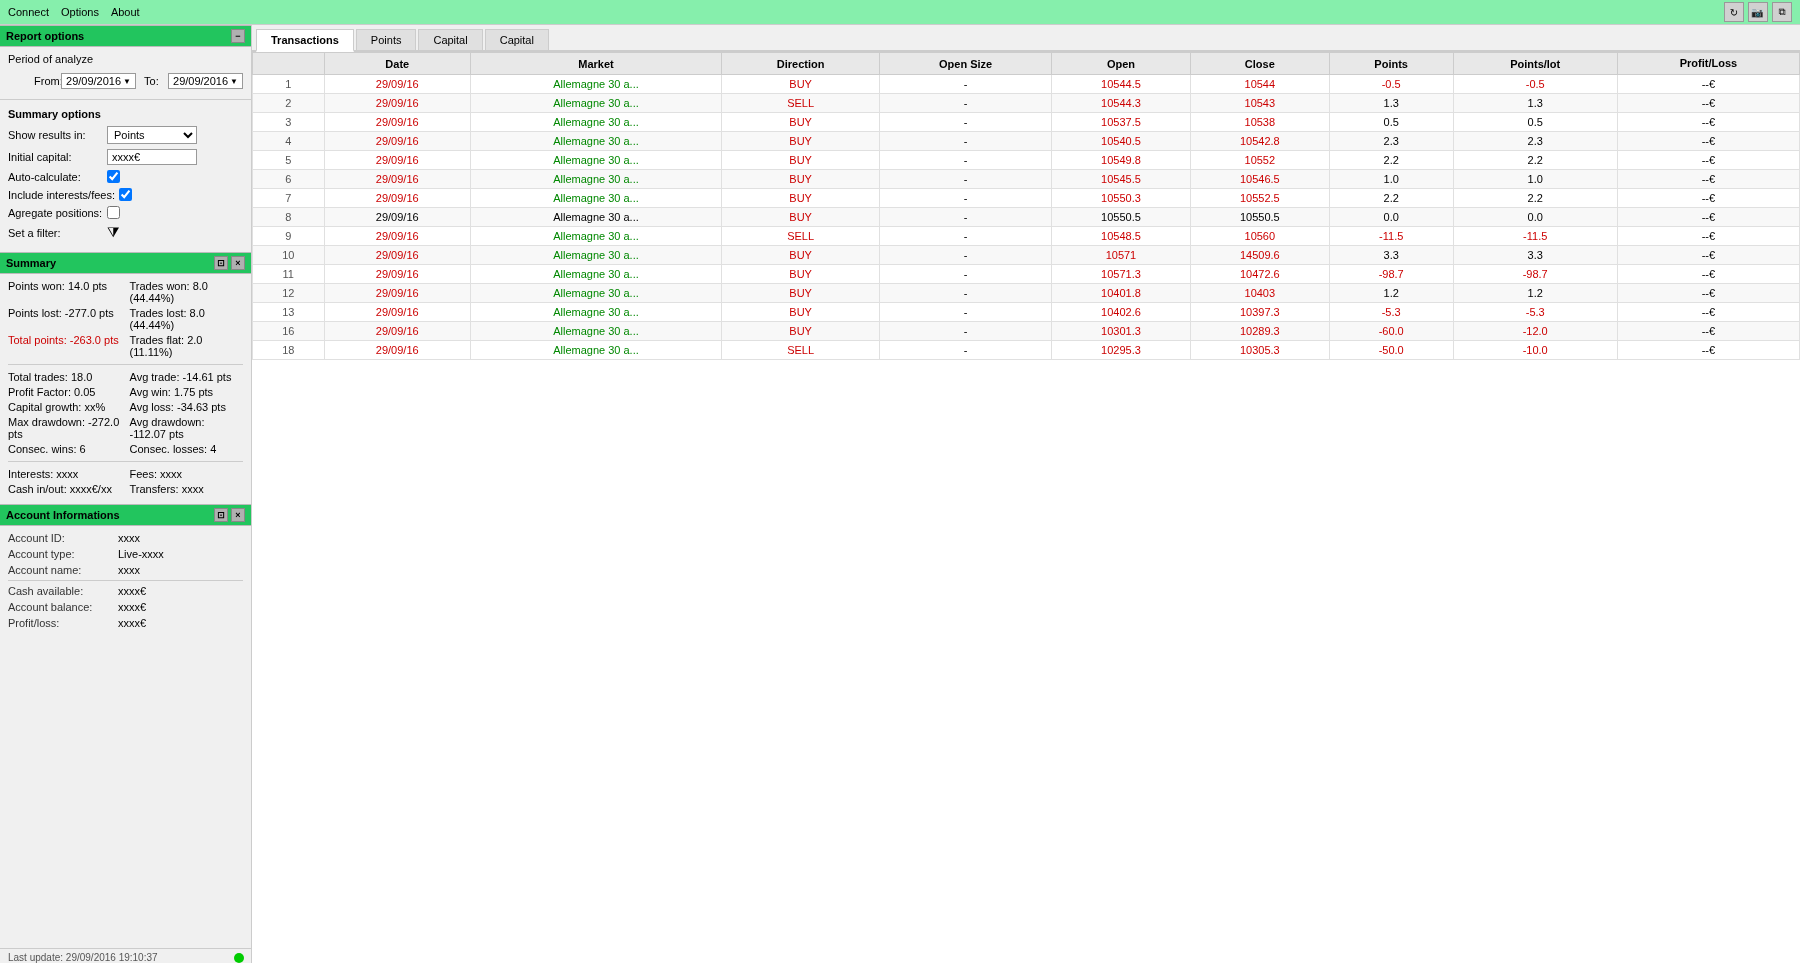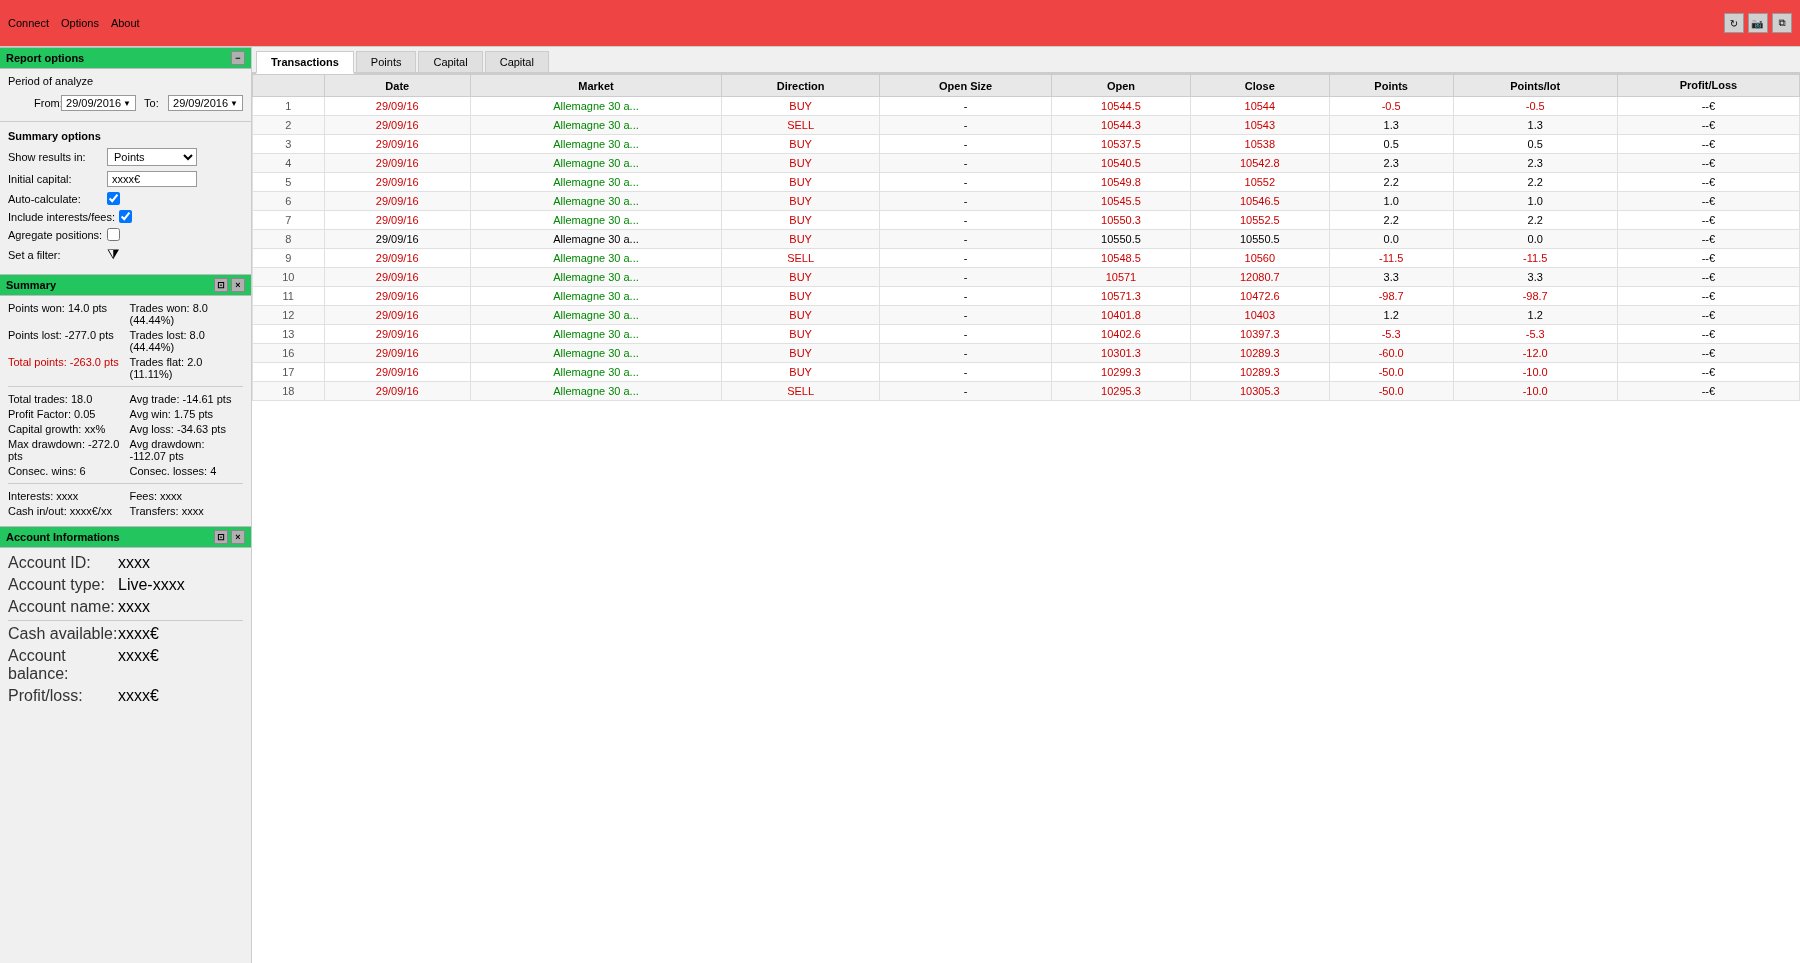--- a/index.html
+++ b/index.html
@@ -1,21 +1,21 @@
 <!DOCTYPE html>
 <html><head>
   <meta charset="utf-8">
   <style>
     * { box-sizing: border-box; margin: 0; padding: 0; }
     body { font-family: Arial, sans-serif; font-size: 11px; background: #f0f0f0; color: #000; }
     
     
     .menu-bar {
-      background: #ef4444;
-      padding: 13px 8px;
+      background: #86efac;
+      padding: 2px 8px;
       border-bottom: 1px solid #ccc;
       display: flex;
       align-items: center;
       gap: 12px;
     }
     .menu-item { cursor: pointer; font-size: 11px; }
     
     .top-right-icons {
       margin-left: auto;
       display: flex;
@@ -128,21 +128,21 @@
     .summary-left { flex: 1; }
     .summary-right { flex: 1; text-align: left; padding-left: 8px; }
     .red { color: #cc0000; }
     
     .divider { border-top: 1px solid #ccc; margin: 6px 0; }
     
     .account-info { padding: 6px 8px; }
     .info-row {
       display: flex;
       margin-bottom: 4px;
-      font-size: 16px;
+      font-size: 11px;
     }
     .info-label { width: 110px; color: #333; }
     .info-val { color: #000; }
     
     .bottom-bar {
       position: absolute;
       bottom: 0;
       left: 0;
       width: 252px;
       padding: 3px 8px;
@@ -523,21 +523,21 @@
       <td class="cell-red">-11.5</td>
       <td>--€</td>
     </tr>
             <tr>
       <td class="cell-row-num">10</td>
       <td class="cell-red">29/09/16</td>
       <td class="cell-green">Allemagne 30 a...</td>
       <td class="cell-red">BUY</td>
       <td>-</td>
       <td class="cell-red">10571</td>
-      <td class="cell-red">12080.7</td>
+      <td class="cell-red">14509.6</td>
       <td class="">3.3</td>
       <td class="">3.3</td>
       <td>--€</td>
     </tr>
             <tr>
       <td class="cell-row-num">11</td>
       <td class="cell-red">29/09/16</td>
       <td class="cell-green">Allemagne 30 a...</td>
       <td class="cell-red">BUY</td>
       <td>-</td>
@@ -577,32 +577,20 @@
       <td class="cell-green">Allemagne 30 a...</td>
       <td class="cell-red">BUY</td>
       <td>-</td>
       <td class="cell-red">10301.3</td>
       <td class="cell-red">10289.3</td>
       <td class="cell-red">-60.0</td>
       <td class="cell-red">-12.0</td>
       <td>--€</td>
     </tr>
             <tr>
-      <td class="cell-row-num">17</td>
-      <td class="cell-red">29/09/16</td>
-      <td class="cell-green">Allemagne 30 a...</td>
-      <td class="cell-red">BUY</td>
-      <td>-</td>
-      <td class="cell-red">10299.3</td>
-      <td class="cell-red">10289.3</td>
-      <td class="cell-red">-50.0</td>
-      <td class="cell-red">-10.0</td>
-      <td>--€</td>
-    </tr>
-            <tr>
       <td class="cell-row-num">18</td>
       <td class="cell-red">29/09/16</td>
       <td class="cell-green">Allemagne 30 a...</td>
       <td class="cell-red">SELL</td>
       <td>-</td>
       <td class="cell-red">10295.3</td>
       <td class="cell-red">10305.3</td>
       <td class="cell-red">-50.0</td>
       <td class="cell-red">-10.0</td>
       <td>--€</td>

